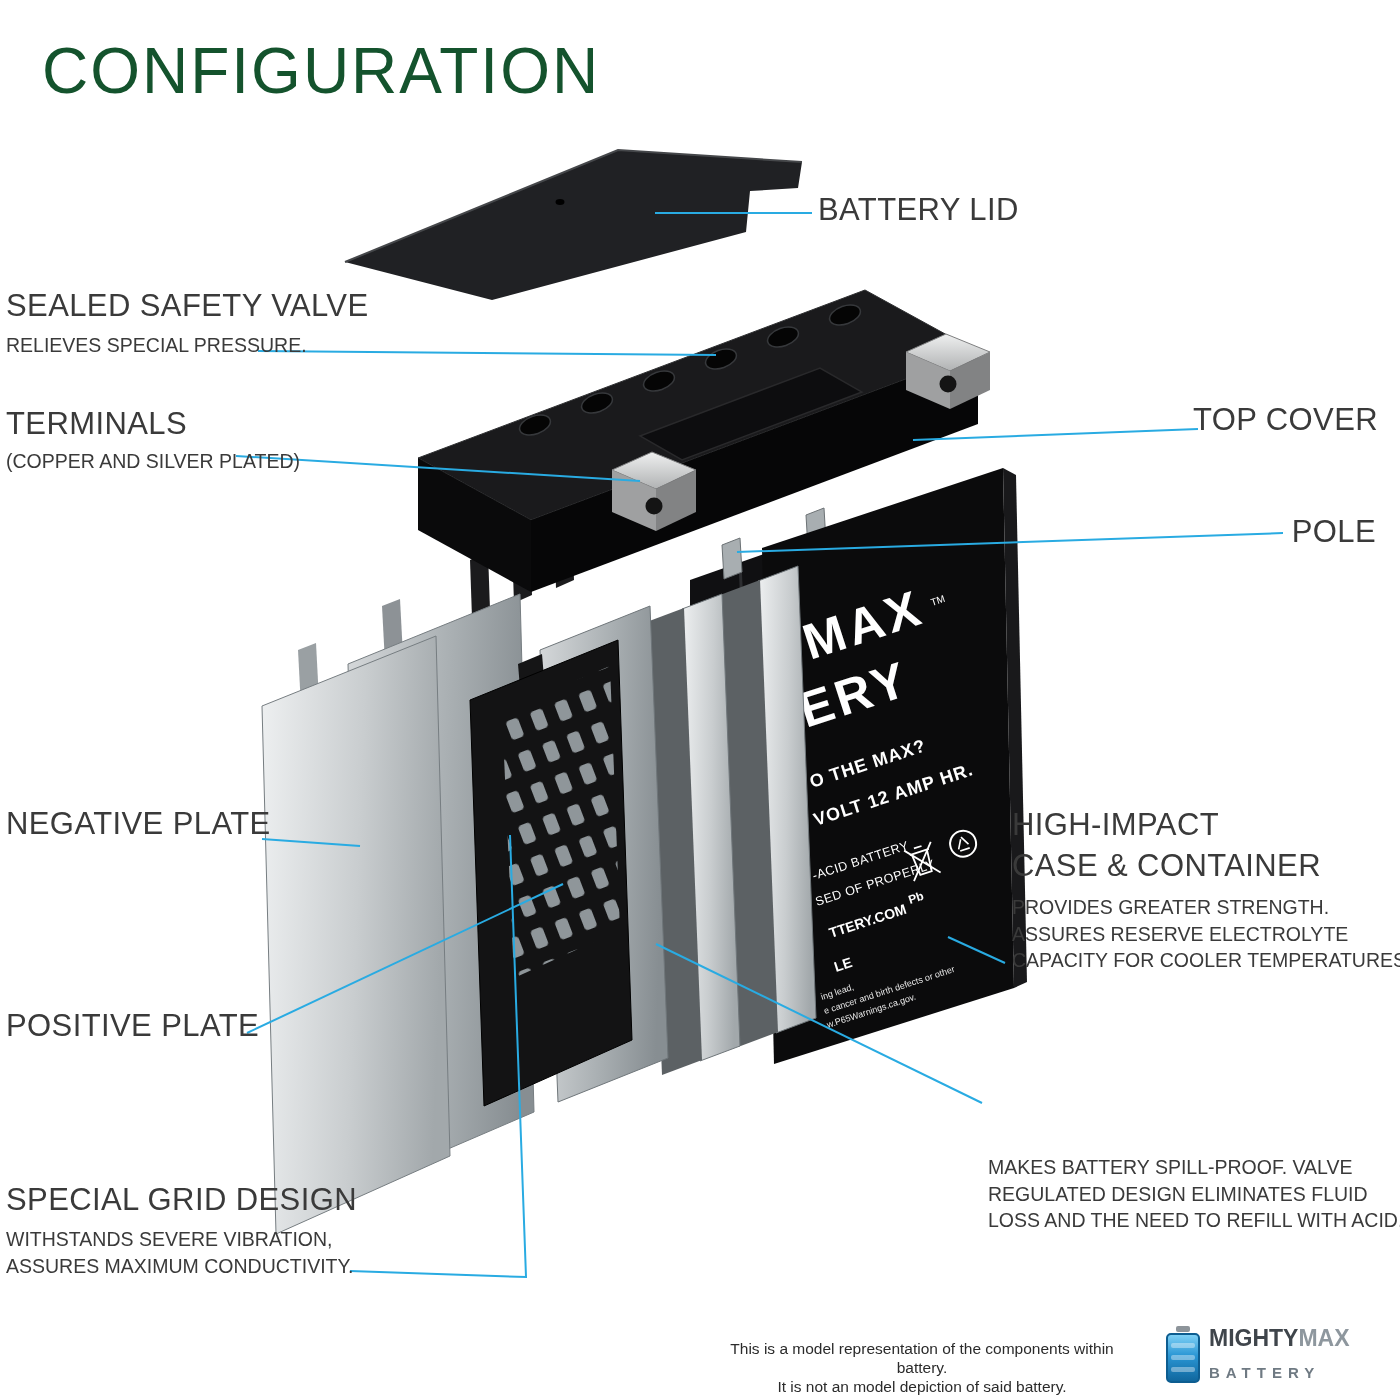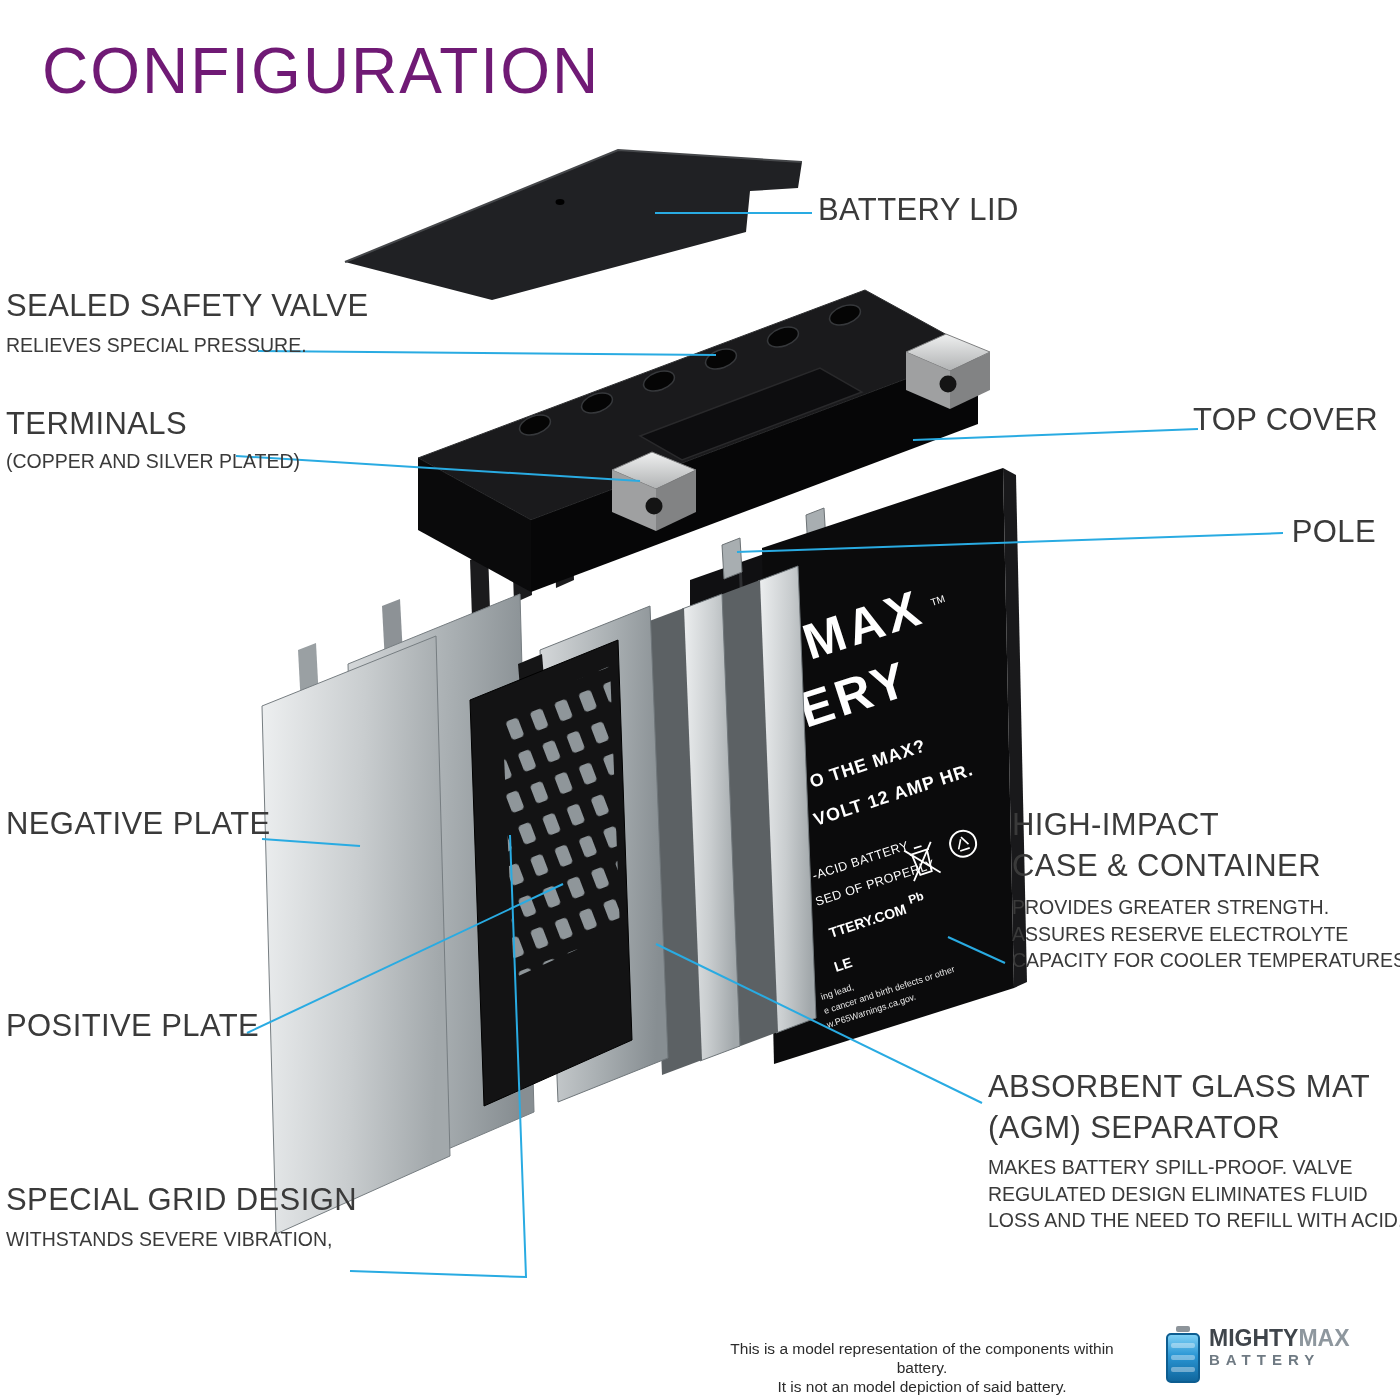--- a/index.html
+++ b/index.html
@@ -1,35 +1,35 @@
 <!DOCTYPE html>
 <html><head>
 <meta charset="utf-8">
 <style>
   html,body{margin:0;padding:0;background:#fff;}
   .page{position:relative;width:1400px;height:1400px;background:#ffffff;overflow:hidden;
         font-family:"Liberation Sans",sans-serif;color:#3a3a3a;}
   .art{position:absolute;left:0;top:0;}
-  .title{position:absolute;font-size:64px;font-weight:300;letter-spacing:2px;color:#701a75;white-space:nowrap;}
+  .title{position:absolute;font-size:64px;font-weight:300;letter-spacing:2px;color:#14532d;white-space:nowrap;}
   .lbl{position:absolute;font-size:31px;font-weight:400;color:#3a3a3a;white-space:nowrap;letter-spacing:.4px;}
   .lbl .ln{line-height:41px;}
   .sub{position:absolute;font-size:19.5px;color:#3a3a3a;white-space:nowrap;}
   .sub .ln{line-height:26.5px;}
   .r{text-align:right;}
   .footer-note{position:absolute;left:712px;top:1339px;width:420px;text-align:center;
                font-size:15.5px;line-height:19px;color:#2b2b2b;}
   .logo{position:absolute;left:1166px;top:1326px;display:flex;align-items:flex-start;gap:9px;}
   .batt-cap{width:14px;height:6px;background:#8d949a;border-radius:2px;margin:0 auto 1px auto;}
   .batt-body{width:30px;height:46px;border-radius:5px;position:relative;
              background:linear-gradient(180deg,#7ed0f5,#2a96d4 45%,#10679e);border:2px solid #0d5d90;}
   .batt-band{position:absolute;left:3px;right:3px;height:5px;border-radius:2px;background:rgba(255,255,255,.38);}
   .logo-line1{font-weight:bold;font-size:23px;line-height:24px;}
   .logo-line1 .p1{color:#3f454b;}
   .logo-line1 .p2{color:#8e979e;}
-  .logo-line2{font-size:15px;font-weight:bold;color:#6f7a83;letter-spacing:6px;margin-top:1px;}
+  .logo-line2{font-size:15px;font-weight:bold;color:#6f7a83;letter-spacing:6px;margin-top:14px;}
   
   .ct-brand{font-size:50px;font-weight:bold;letter-spacing:4px;fill:#fff;font-family:"Liberation Sans",sans-serif;}
   .ct-tm{font-size:10px;fill:#fff;font-family:"Liberation Sans",sans-serif;}
   .ct-h{font-size:18px;font-weight:bold;fill:#fff;letter-spacing:1px;font-family:"Liberation Sans",sans-serif;}
   .ct-s{font-size:12.5px;fill:#fff;letter-spacing:.5px;font-family:"Liberation Sans",sans-serif;}
   .ct-w{font-size:14px;font-weight:bold;fill:#fff;font-family:"Liberation Sans",sans-serif;}
   .ct-pb{font-size:12px;font-weight:bold;fill:#fff;font-family:"Liberation Sans",sans-serif;}
   .ct-tiny{font-size:9px;fill:#e8e8e8;font-family:"Liberation Sans",sans-serif;}
   .callout{stroke:#29abe2;stroke-width:2;fill:none;}
 </style>
@@ -190,33 +190,30 @@
     <div class="ln">CASE &amp; CONTAINER</div>
   </div>
   <div class="sub" style="left:1012px;top:894px;">
     <div class="ln">PROVIDES GREATER STRENGTH.</div>
     <div class="ln">ASSURES RESERVE ELECTROLYTE</div>
     <div class="ln">CAPACITY FOR COOLER TEMPERATURES.</div>
   </div>
 
   <div class="lbl" style="left:6px;top:1008px;">POSITIVE PLATE</div>
 
-  <div class="lbl" style="left:988px;top:1066px;">
-    <div class="ln">ABSORBENT GLASS MAT</div>
-    <div class="ln">(AGM) SEPARATOR</div>
-  </div>
   <div class="sub" style="left:988px;top:1154px;">
     <div class="ln">MAKES BATTERY SPILL-PROOF. VALVE</div>
     <div class="ln">REGULATED DESIGN ELIMINATES FLUID</div>
     <div class="ln">LOSS AND THE NEED TO REFILL WITH ACID.</div>
   </div>
 
   <div class="lbl" style="left:6px;top:1182px;">SPECIAL GRID DESIGN</div>
   <div class="sub" style="left:6px;top:1226px;">
     <div class="ln">WITHSTANDS SEVERE VIBRATION,</div>
+    <div class="ln">ASSURES MAXIMUM CONDUCTIVITY.</div>
   </div>
 
   <div class="footer-note">
     <div>This is a model representation of the components within battery.</div>
     <div>It is not an model depiction of said battery.</div>
   </div>
 
   <div class="logo">
     <div>
       <div class="batt-cap"></div>

